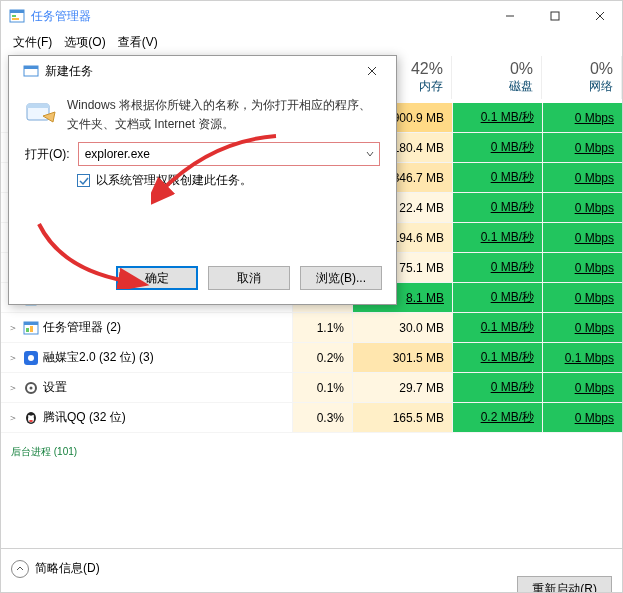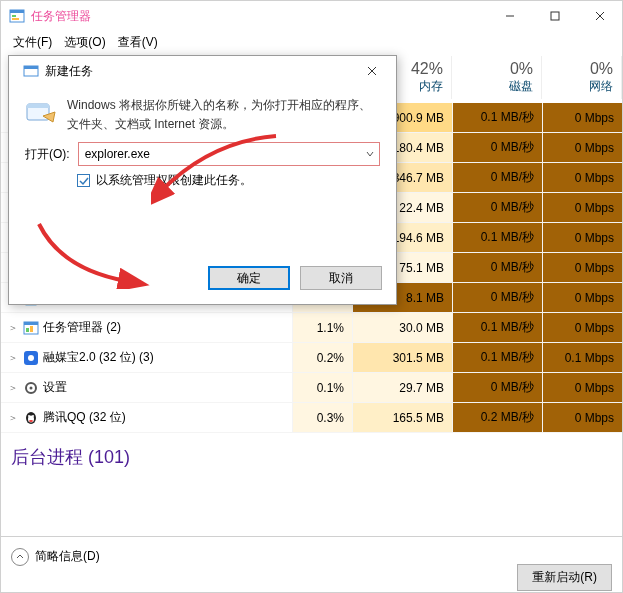--- a/index.html
+++ b/index.html
@@ -1,45 +1,45 @@
 <!DOCTYPE html>
 <html><head>
 <meta charset="utf-8">
 <style>
   * { box-sizing: border-box; margin: 0; padding: 0; font-family: "Microsoft YaHei", "Segoe UI", sans-serif; }
   body { width: 623px; height: 593px; background: #fff; font-size: 12px; color: #000; position: relative; overflow: hidden; border: 1px solid #d0d0d0; }
 
   .titlebar { height: 30px; display: flex; align-items: center; padding-left: 8px; }
   .titlebar .icon { width: 16px; height: 16px; margin-right: 6px; }
-  .titlebar .title { font-size: 12px; color: #ec4899; flex: 1; }
+  .titlebar .title { font-size: 12px; color: #3b82f6; flex: 1; }
   .win-btns { display: flex; }
   .win-btns div { width: 45px; height: 30px; display: flex; align-items: center; justify-content: center; color: #555; }
 
   .menubar { height: 22px; display: flex; align-items: center; padding: 0 6px; gap: 0; font-size: 12px; }
   .menubar span { padding: 2px 6px; }
   .th { padding: 4px 8px; text-align: right; font-size: 12px; border-right: 1px solid #eee; }
   .th .pct { font-size: 16px; color: #555; }
   .th .lbl { font-size: 12px; color: #0c4a6e; }
   .th.name { text-align: left; }
   .row { display: grid; grid-template-columns: 1fr 60px 100px 90px 80px; height: 30px; align-items: center; border-bottom: 1px solid #f4f4f4; }
   .row .cell { text-align: right; padding: 0 8px; font-size: 12px; height: 100%; display: flex; align-items: center; justify-content: flex-end; border-left: 1px solid #f4f4f4; }
   .row .name-cell { display: flex; align-items: center; gap: 4px; padding-left: 6px; font-size: 12px; }
   .caret { width: 12px; display: inline-flex; justify-content: center; color: #666; font-size: 10px; }
   .proc-icon { width: 16px; height: 16px; display: inline-flex; align-items: center; justify-content: center; font-size: 12px; }
 
   
-  .h0 { background: #a16207; }
+  .h0 { background: #22c55e; text-decoration: underline; }
   .h1 { background: #fff6e1; }
   .h2 { background: #ffefc7; }
   .h3 { background: #ffe6ae; }
   .h4 { background: #ffda86; }
 
-  .section-title { padding: 12px 10px 6px; font-size: 18px; color: #4c1d95; }
-
-  .footer { position: absolute; bottom: 16px; left: 0; right: 0; height: 40px; border-top: 1px solid #d0d0d0; display: flex; align-items: center; padding: 0 10px; justify-content: space-between; }
+  .section-title { padding: 12px 10px 6px; font-size: 10px; color: #15803d; }
+
+  .footer { position: absolute; bottom: 4px; left: 0; right: 0; height: 40px; border-top: 1px solid #d0d0d0; display: flex; align-items: center; padding: 0 10px; justify-content: space-between; }
   .footer .left { display: flex; align-items: center; gap: 6px; }
   .chev-circ { width: 18px; height: 18px; border: 1px solid #888; border-radius: 50%; display: flex; align-items: center; justify-content: center; font-size: 10px; color: #555; }
   .footer button { padding: 4px 14px; font-size: 12px; border: 1px solid #adadad; background: #e1e1e1; margin-top: 41px; }
 
   
   .dialog { position: absolute; left: 7px; top: 54px; width: 389px; height: 250px; background: #fff; border: 1px solid #9a9a9a; box-shadow: 2px 2px 10px rgba(0,0,0,0.25); z-index: 10; }
   .dialog .dlg-title { height: 30px; display: flex; align-items: center; padding: 0 8px; margin-left: 6px; }
   .dlg-title .icon { width: 16px; height: 16px; margin-right: 6px; }
   .dlg-title .t { flex: 1; font-size: 12px; }
   .dlg-close { width: 32px; height: 26px; display: flex; align-items: center; justify-content: center; font-size: 14px; color: #333; }
@@ -326,20 +326,21 @@
           </svg>
       </span>
       <span>以系统管理权限创建此任务。</span>
     </div>
   </div>
   <div class="dlg-btns">
     <span class="primary-wrap">
       <button class="dlg-btn primary">确定</button>
     </span>
     <button class="dlg-btn">取消</button>
+    <button class="dlg-btn">浏览(B)...</button>
   </div>
 </div>
 
 <svg class="arrow" style="left:150px; top:130px;" width="130" height="80">
   <defs>
       <marker id="ah1" markerWidth="10" markerHeight="10" refX="2" refY="3" orient="auto">
         <path d="M0,0 L0,6 L8,3 Z" fill="#e03030"></path>
       </marker>
     </defs>
   <path d="M125,5 Q60,10 10,60" fill="none" stroke="#e03030" stroke-width="4" marker-end="url(#ah1)"></path>

